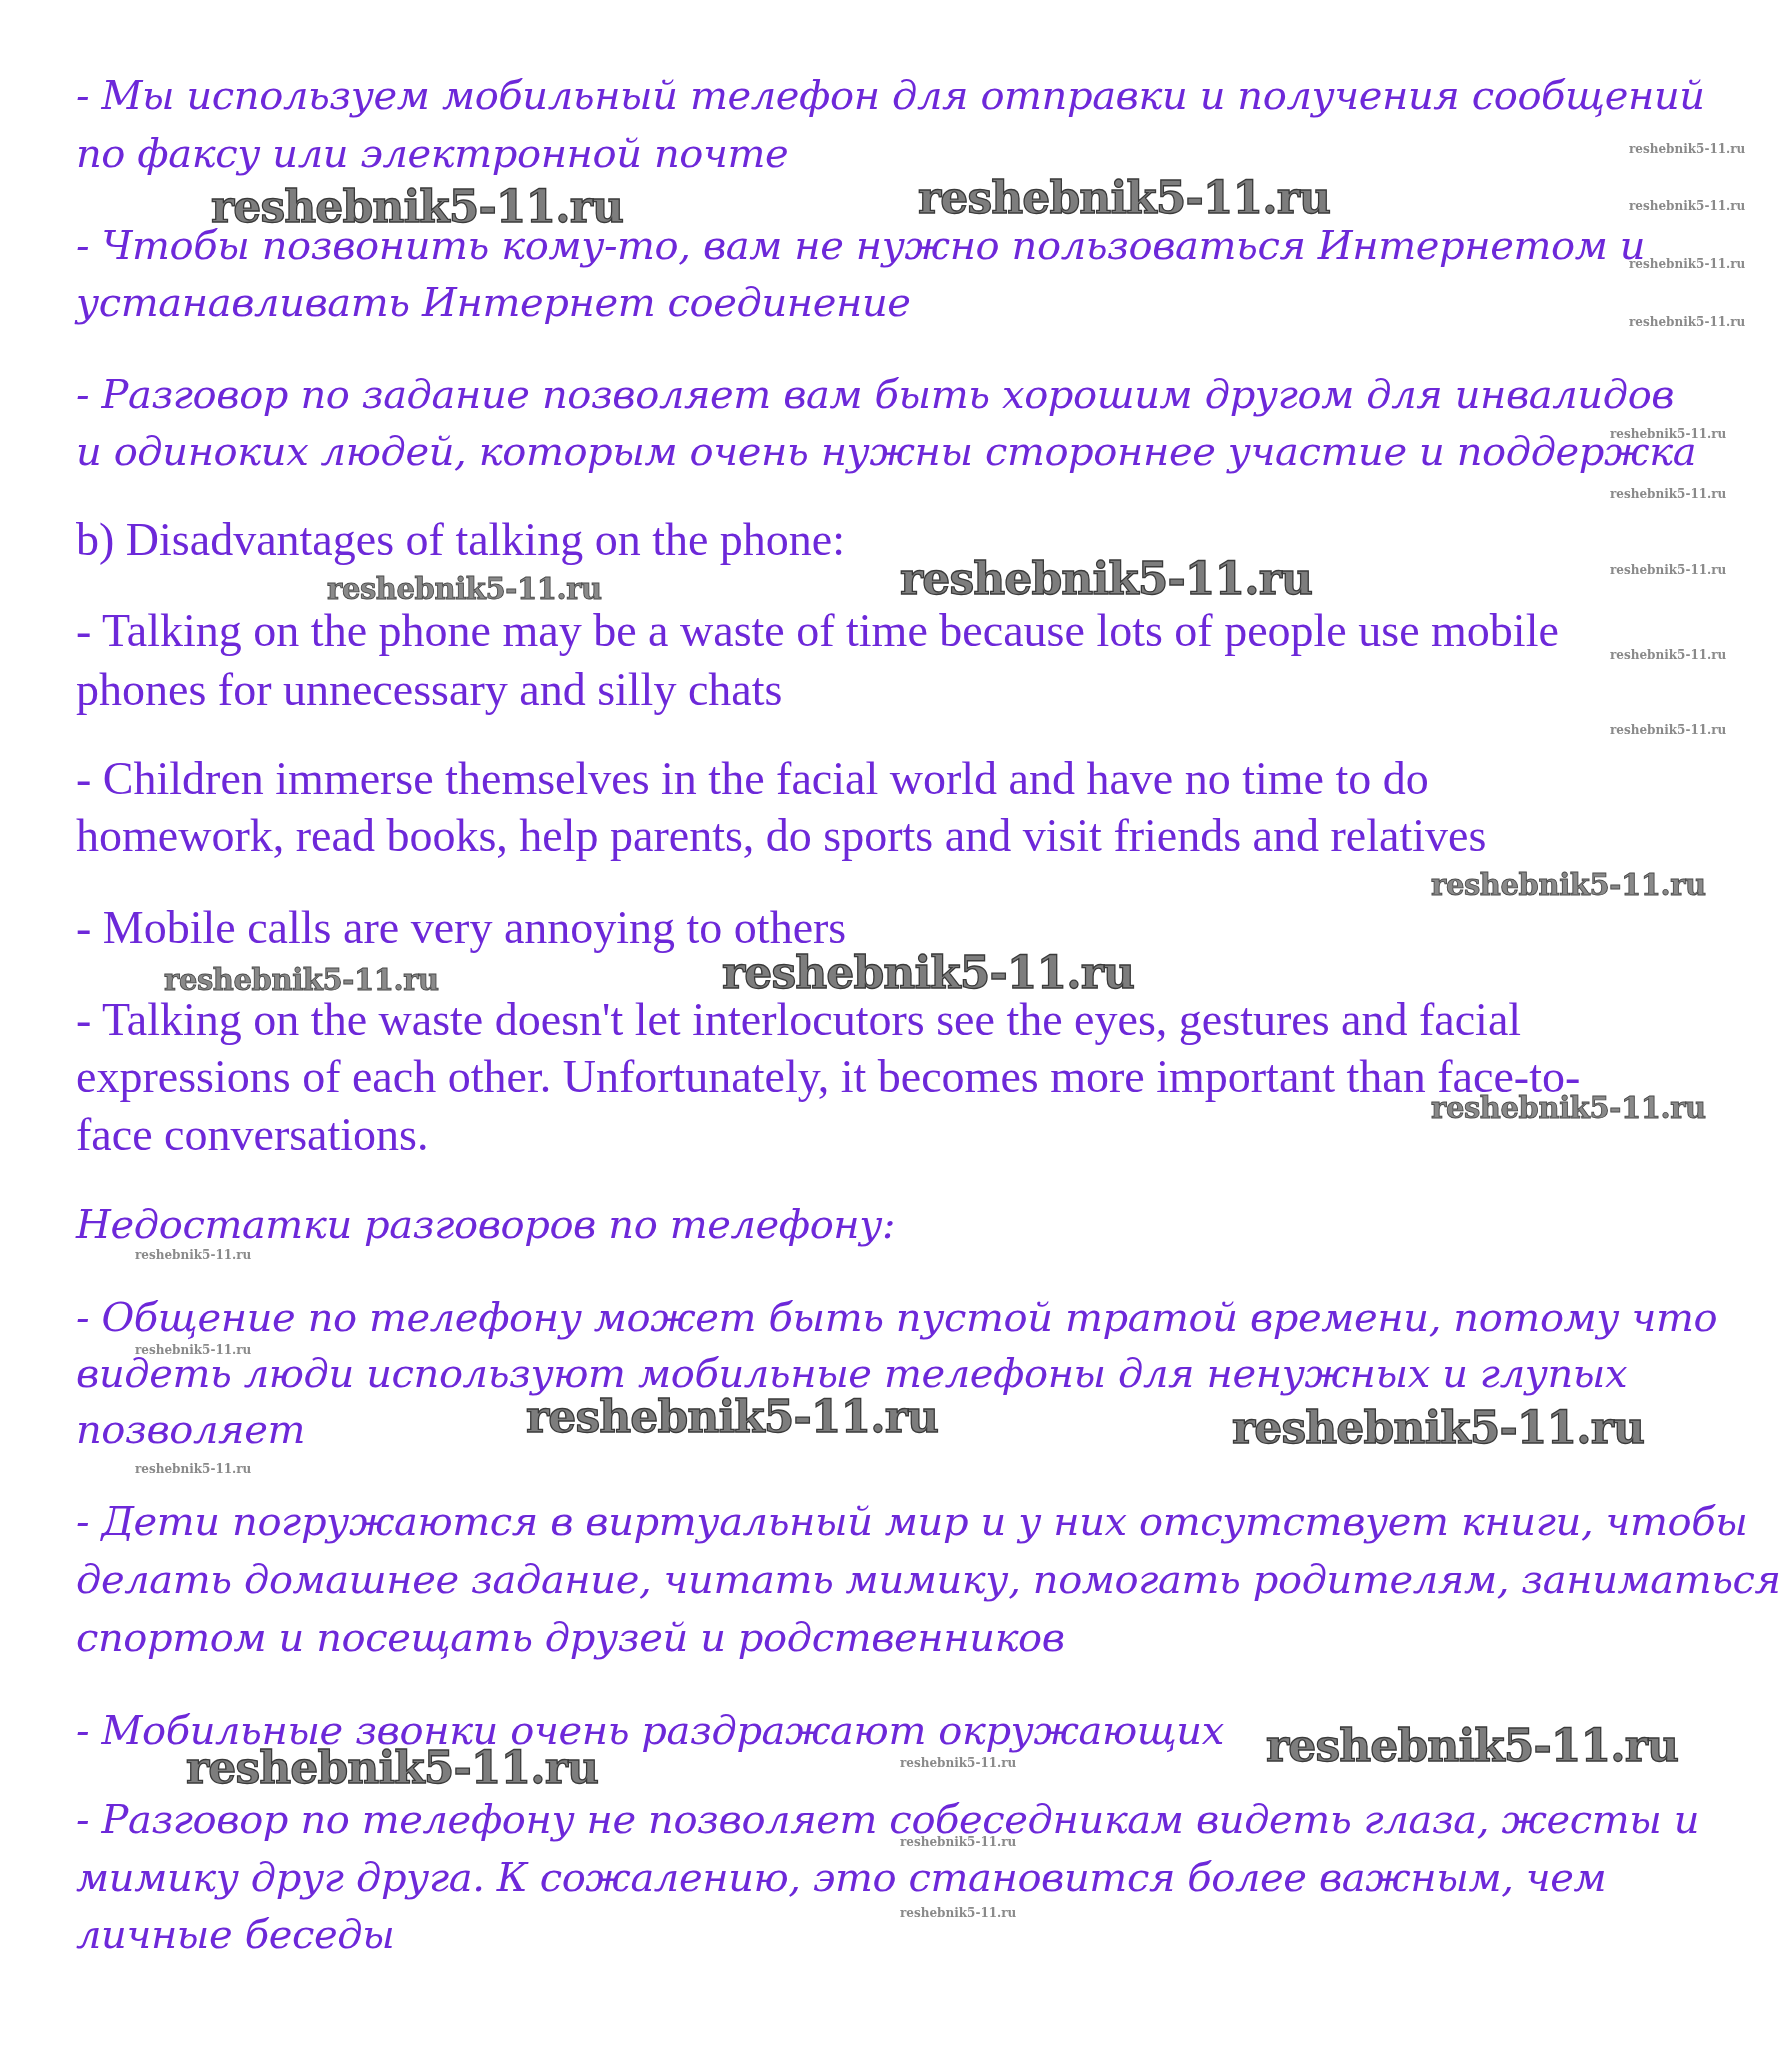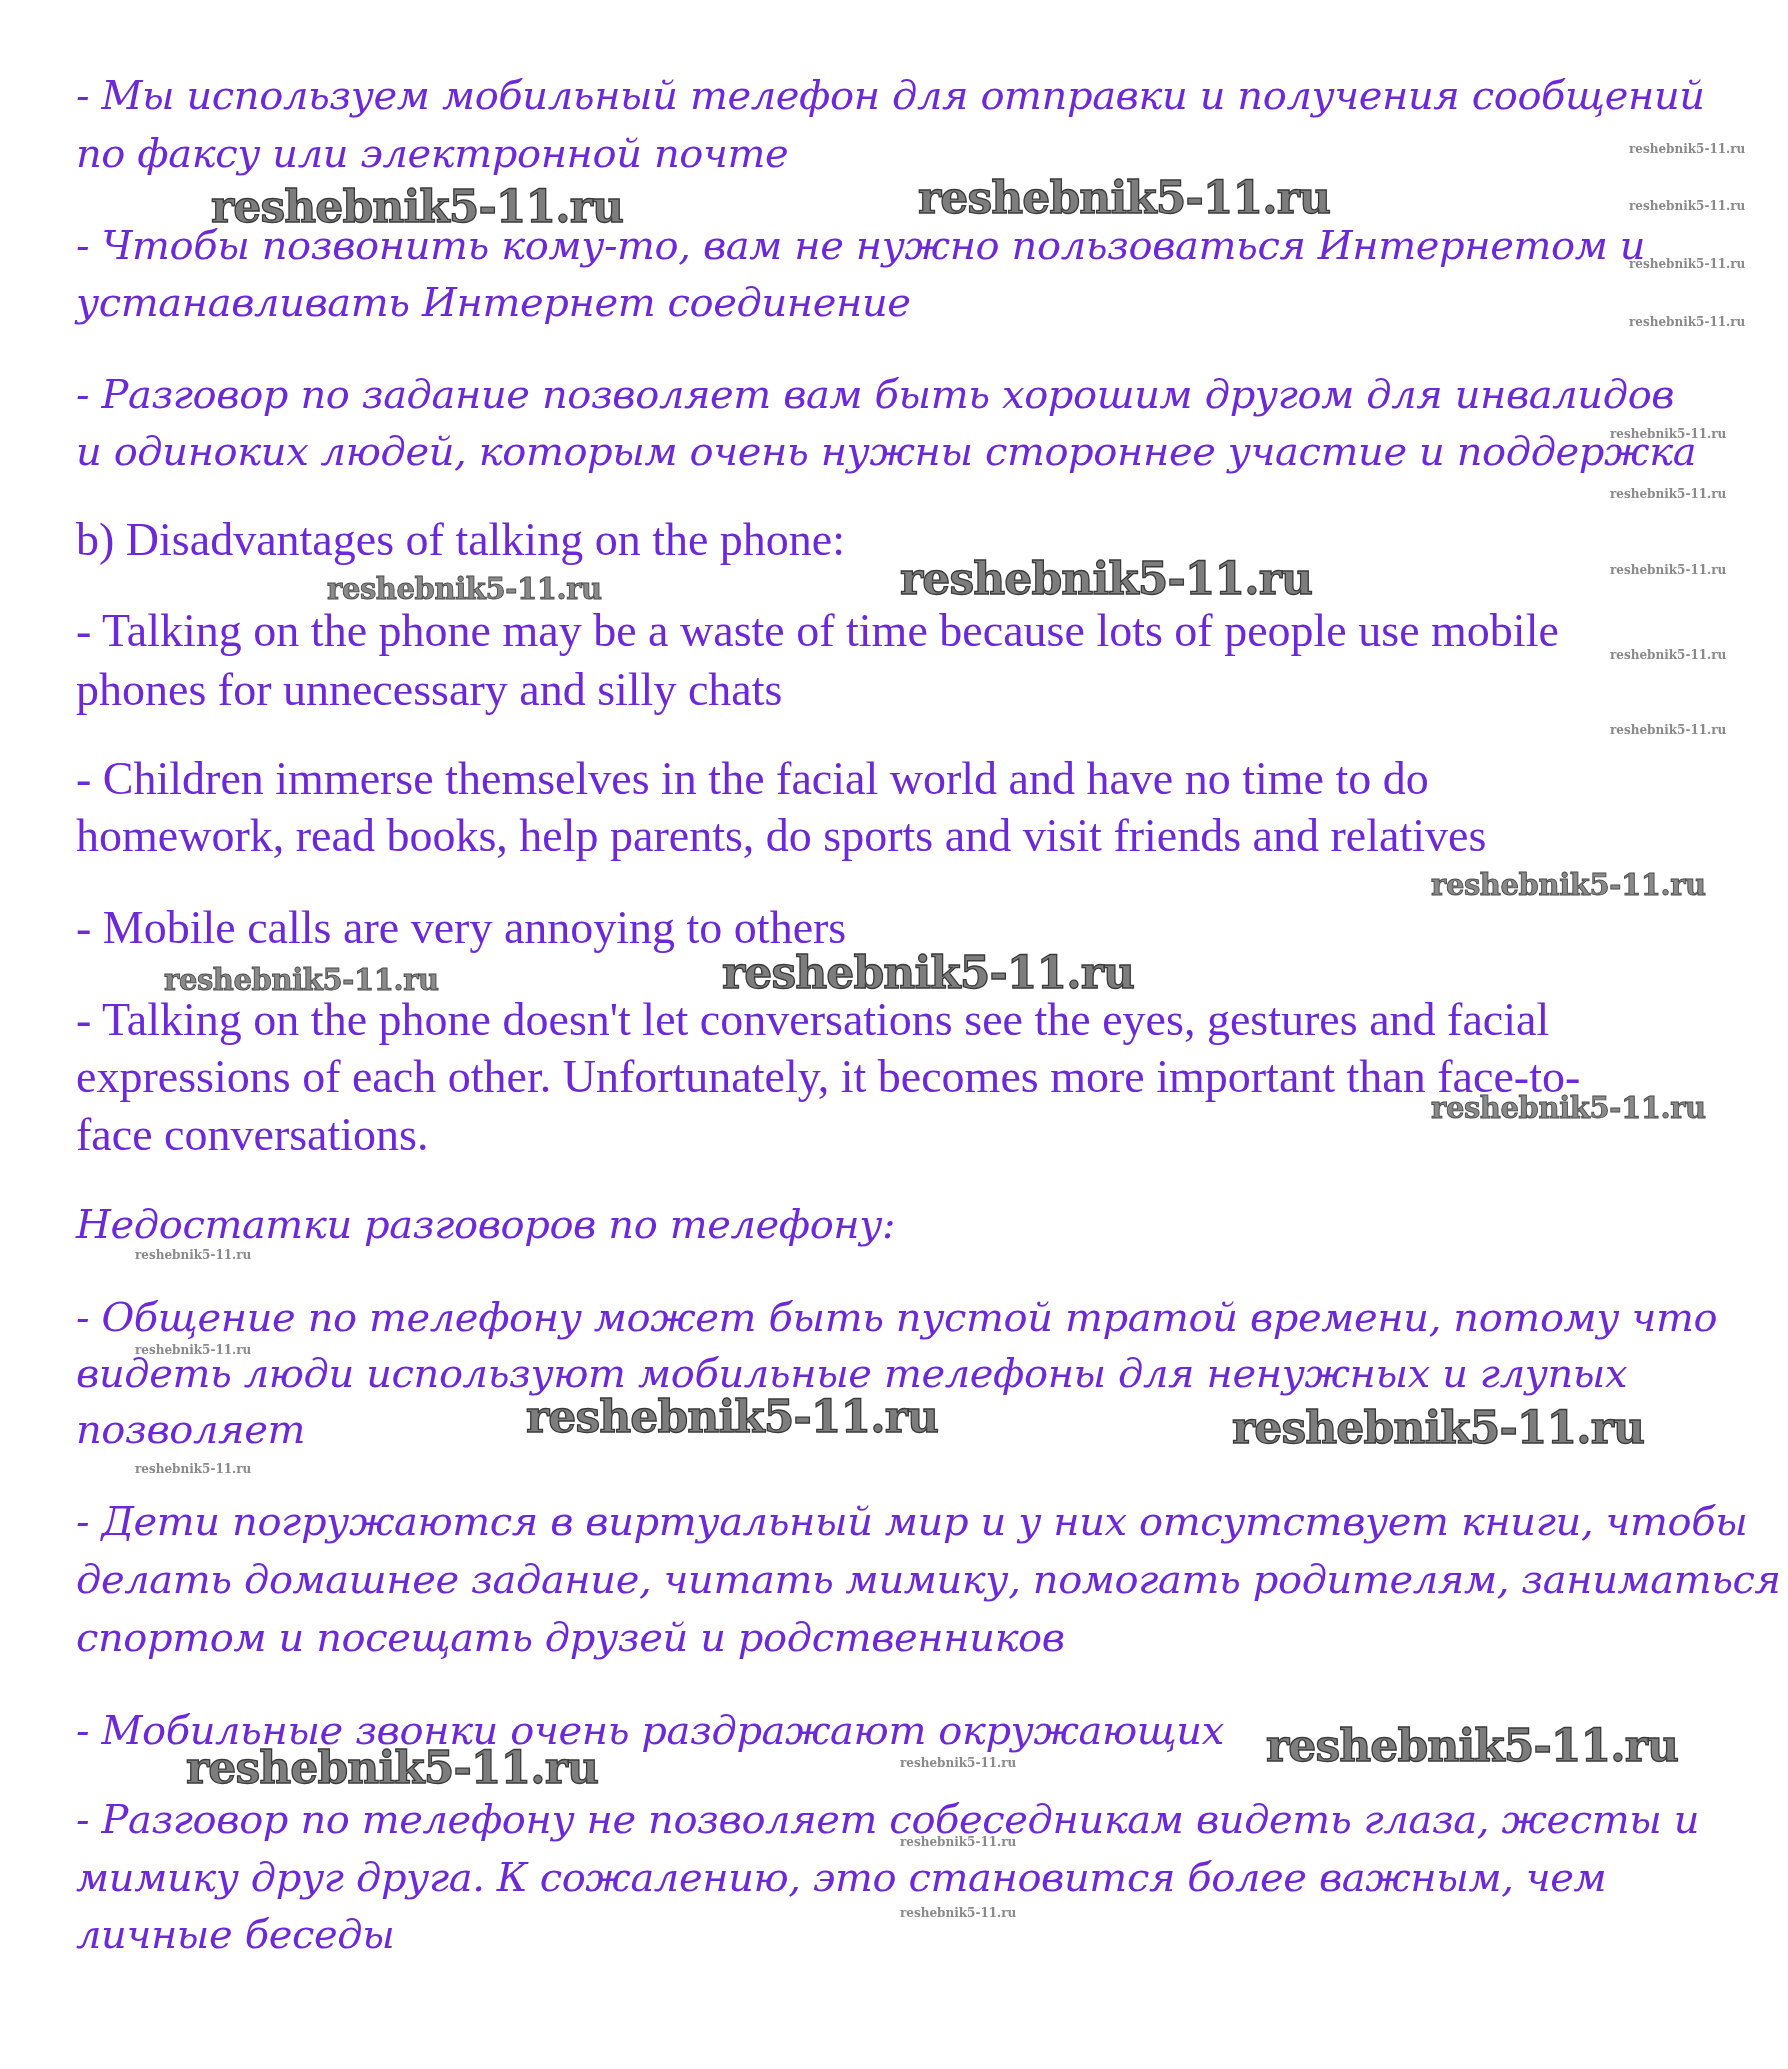--- a/index.html
+++ b/index.html
@@ -29,21 +29,21 @@
   <div class="line ru" style="top:302px">устанавливать Интернет соединение</div>
   <div class="line ru" style="top:394px">- Разговор по задание позволяет вам быть хорошим другом для инвалидов</div>
   <div class="line ru" style="top:451px">и одиноких людей, которым очень нужны стороннее участие и поддержка</div>
 
   <div class="line en" style="top:540px">b) Disadvantages of talking on the phone:</div>
   <div class="line en" style="top:631px">- Talking on the phone may be a waste of time because lots of people use mobile</div>
   <div class="line en" style="top:690px">phones for unnecessary and silly chats</div>
   <div class="line en" style="top:779px">- Children immerse themselves in the facial world and have no time to do</div>
   <div class="line en" style="top:836px">homework, read books, help parents, do sports and visit friends and relatives</div>
   <div class="line en" style="top:928px">- Mobile calls are very annoying to others</div>
-  <div class="line en" style="top:1020px">- Talking on the phone doesn't let conversations see the eyes, gestures and facial</div>
+  <div class="line en" style="top:1020px">- Talking on the waste doesn't let interlocutors see the eyes, gestures and facial</div>
   <div class="line en" style="top:1077px">expressions of each other. Unfortunately, it becomes more important than face-to-</div>
   <div class="line en" style="top:1135px">face conversations.</div>
 
   <div class="line ru" style="top:1224px">Недостатки разговоров по телефону:</div>
   <div class="line ru" style="top:1317px">- Общение по телефону может быть пустой тратой времени, потому что</div>
   <div class="line ru" style="top:1373px">видеть люди используют мобильные телефоны для ненужных и глупых</div>
   <div class="line ru" style="top:1429px">позволяет</div>
   <div class="line ru" style="top:1521px">- Дети погружаются в виртуальный мир и у них отсутствует книги, чтобы</div>
   <div class="line ru" style="top:1579px">делать домашнее задание, читать мимику, помогать родителям, заниматься</div>
   <div class="line ru" style="top:1637px">спортом и посещать друзей и родственников</div>

